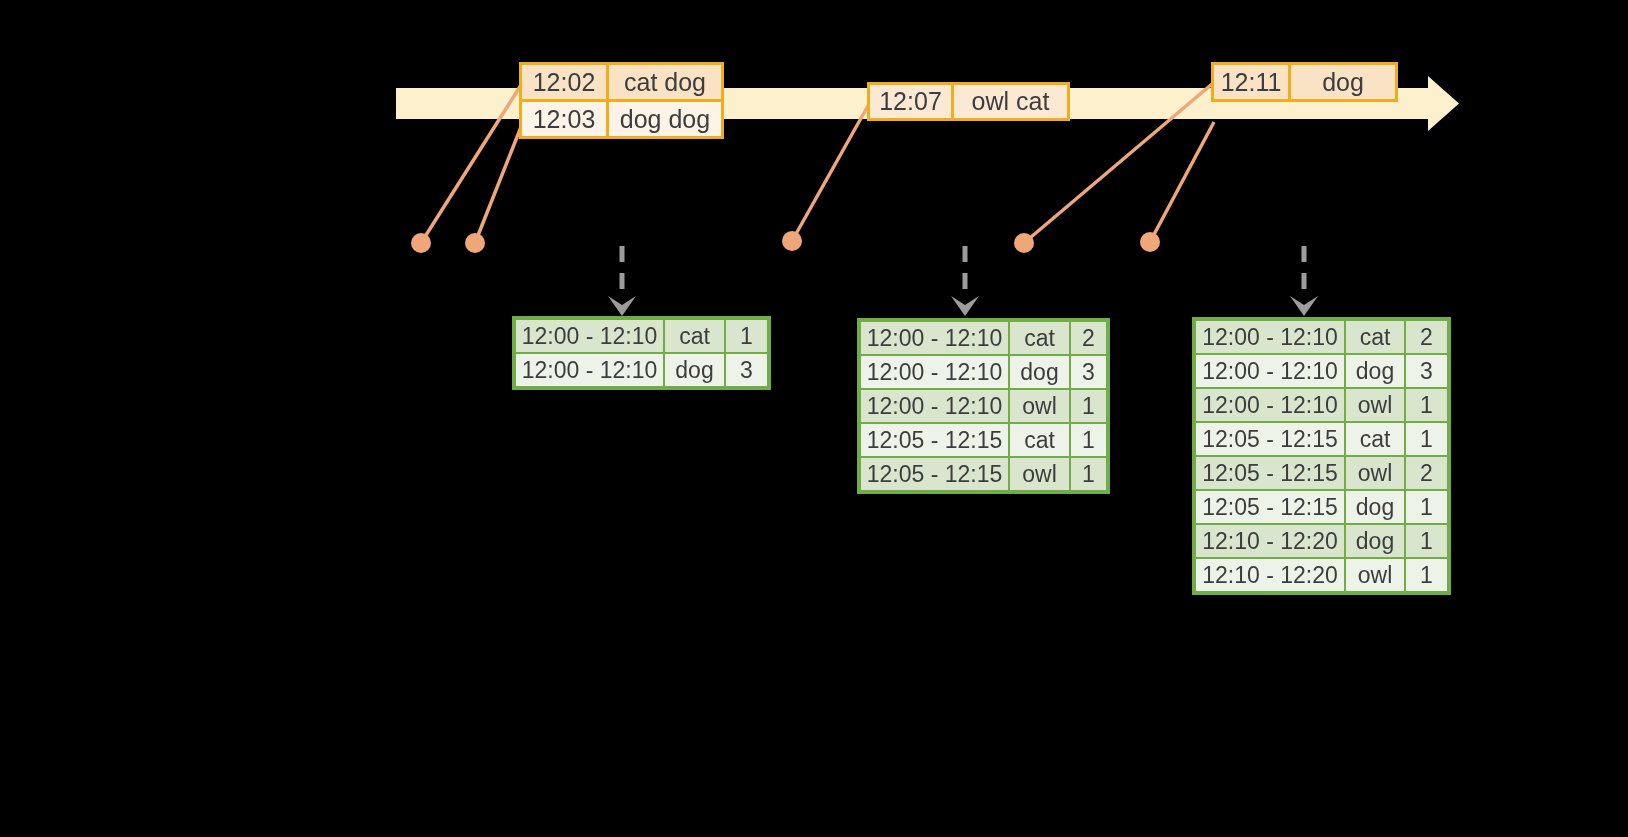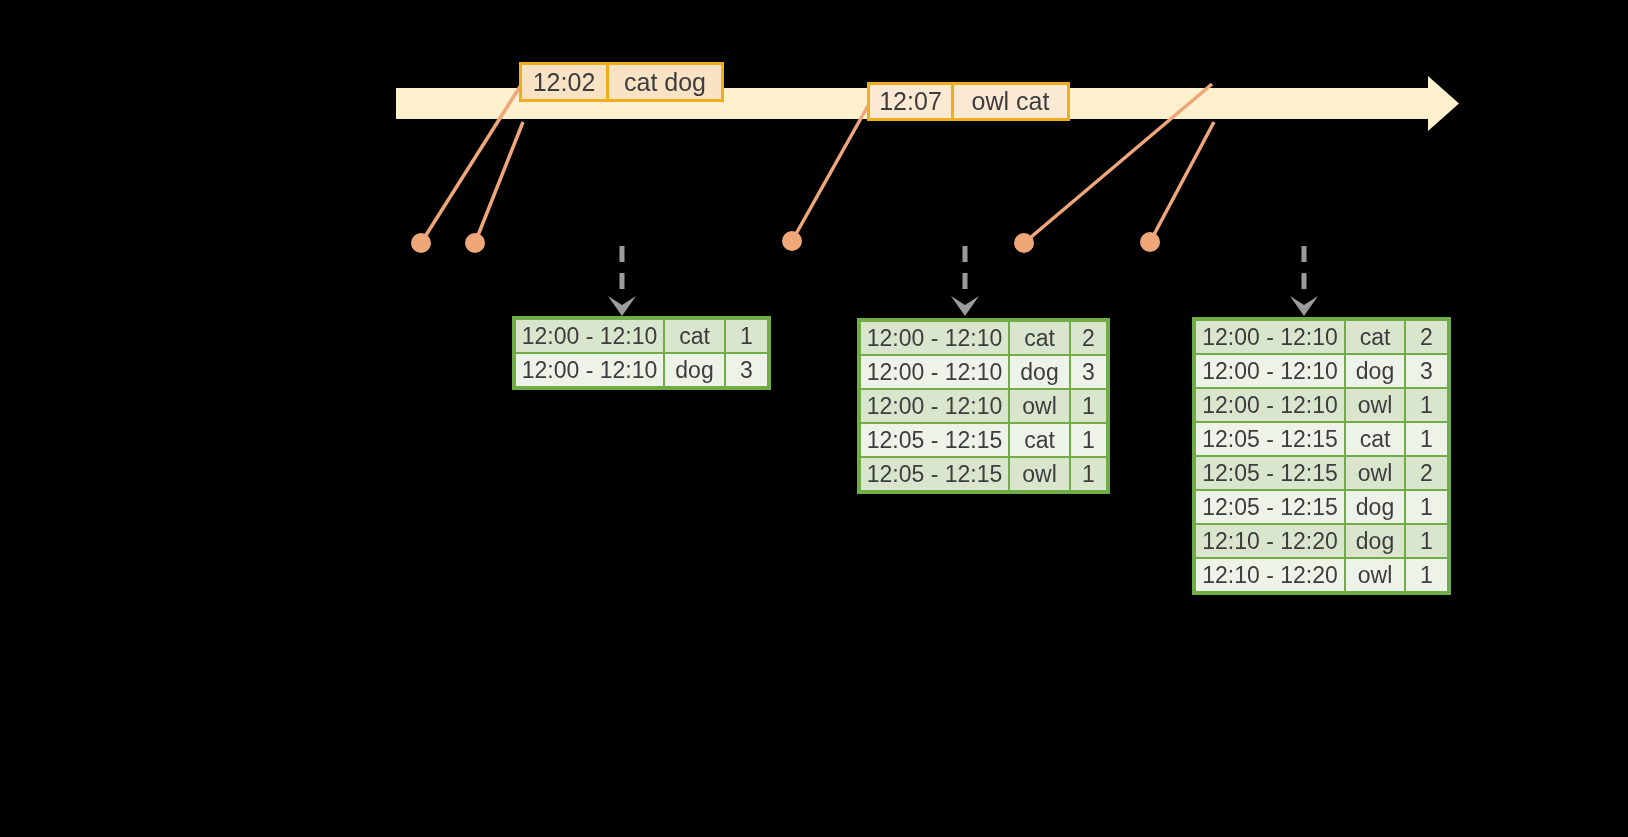--- a/index.html
+++ b/index.html
@@ -79,20 +79,24 @@
         <col style="width:87px">
         <col style="width:115px">
       </colgroup>
     <tbody>
 
         <tr>
           <td>12:02</td>
           <td>cat dog</td>
         </tr>
 
+        <tr>
+          <td>12:03</td>
+          <td>dog dog</td>
+        </tr>
       </tbody>
   </table>
 
   <table class="event-table single" style="left:867px;top:82px;">
     <colgroup>
         <col style="width:84px">
         <col style="width:116px">
       </colgroup>
     <tbody>
 
@@ -103,20 +107,24 @@
       </tbody>
   </table>
 
   <table class="event-table" style="left:1211px;top:62px;">
     <colgroup>
         <col style="width:77px">
         <col style="width:107px">
       </colgroup>
     <tbody>
 
+        <tr>
+          <td>12:11</td>
+          <td>dog</td>
+        </tr>
 
       </tbody>
   </table>
 
   <table class="result-table" style="left:492px;top:316px;">
     <colgroup>
         <col style="width:150px">
         <col style="width:61px">
         <col style="width:44px">
       </colgroup>

